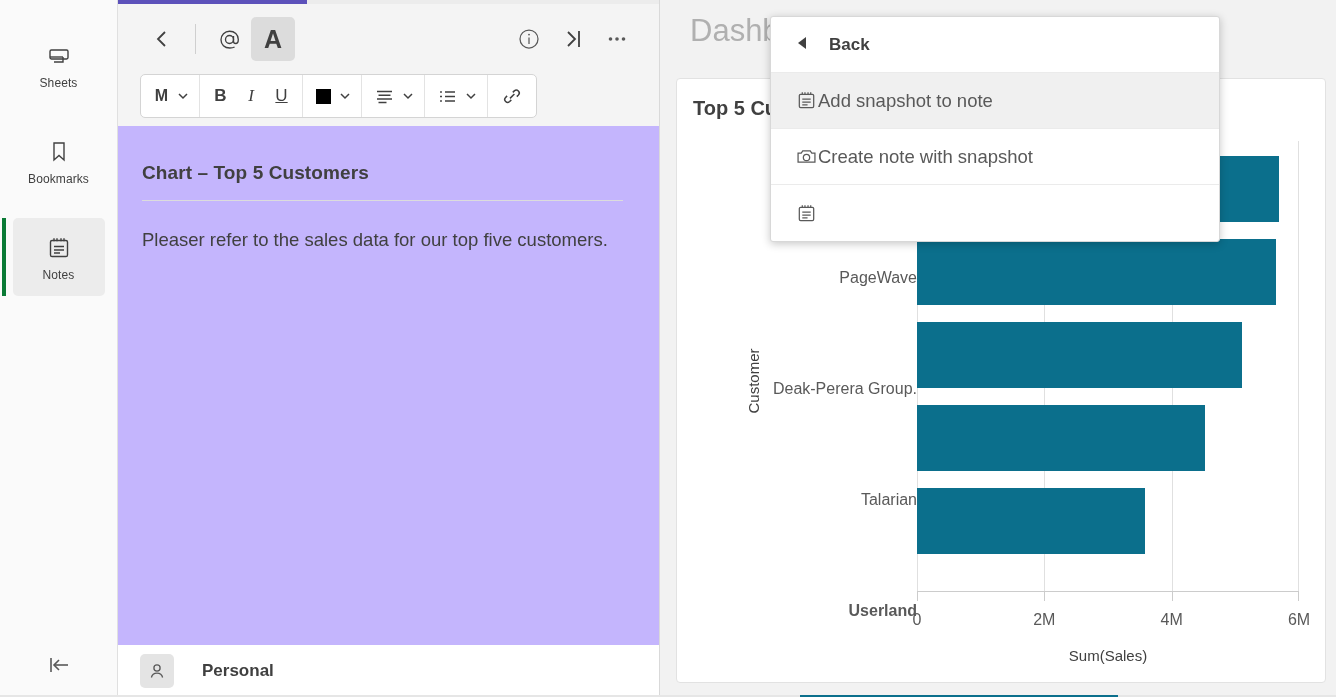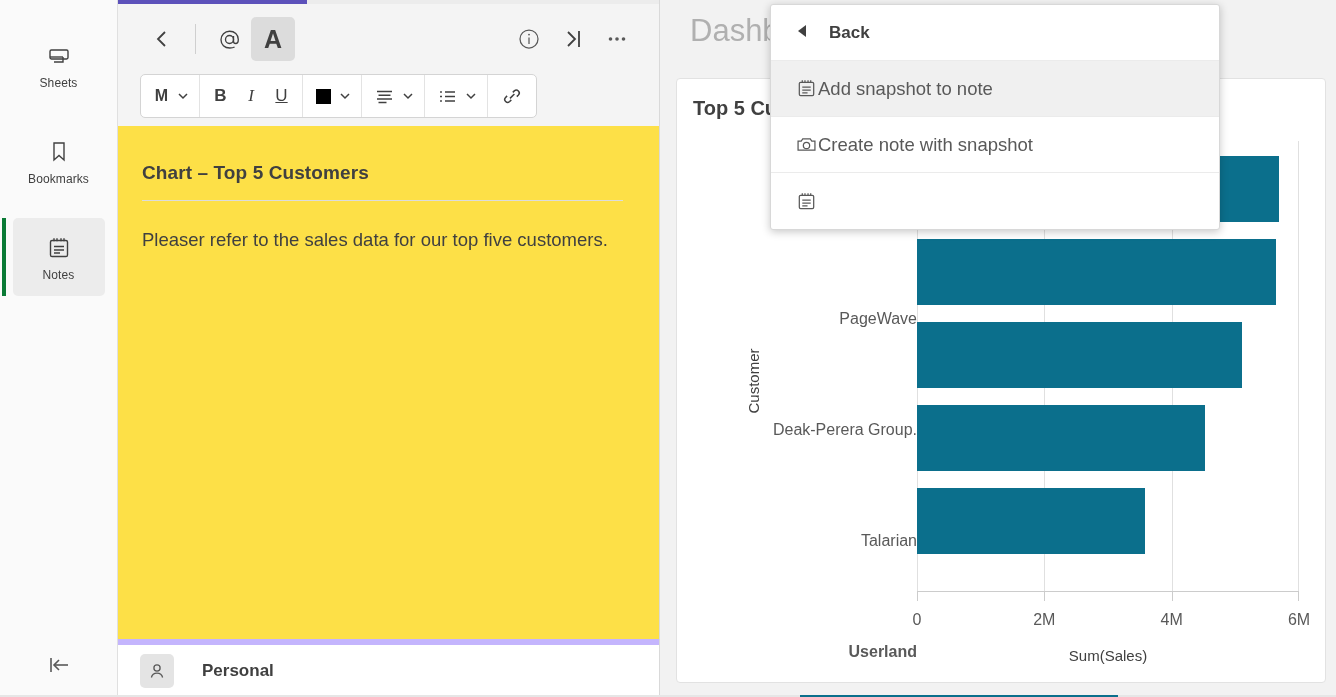--- a/index.html
+++ b/index.html
@@ -69,21 +69,21 @@
   .fmt-btn {
     min-width: 34px; height: 42px; padding: 0 6px;
     display: flex; align-items: center; justify-content: center;
     cursor: pointer; color: #404040; font-size: 16px;
   }
   .fmt-btn.caret { min-width: 22px; padding-right: 9px; padding-left: 1px; }
   .fmt-btn.lead { padding-left: 13px; }
   .fmt-label { font-size: 16px; font-weight: 600; color: #404040; }
   .swatch { width: 15px; height: 15px; background: #000000; display: block; }
 
-  .note-body { flex: 1 1 auto; background: #fde047; padding: 36px 18px 0 24px; overflow: hidden; }
+  .note-body { flex: 1 1 auto; background: #c4b5fd; padding: 36px 18px 0 24px; overflow: hidden; }
   .note-title {
     font-size: 19px; font-weight: 700; color: #404040; letter-spacing: .1px;
     padding-bottom: 16px; border-bottom: 1px solid #dcdcdc; margin-right: 18px;
   }
   .note-text { margin-top: 26px; font-size: 18.5px; color: #404040; line-height: 1.4; }
 
   .note-footer {
     height: 58px; flex: none; border-top: 6px solid #c4b5fd; background: #ffffff;
     display: flex; align-items: center; padding: 0 22px; gap: 28px;
   }
@@ -110,41 +110,41 @@
     font-size: 20px; font-weight: 700; color: #404040; white-space: nowrap;
   }
 
   .plot { position: absolute; left: 0; top: 0; right: 0; bottom: 0; }
   .yaxis-title {
     position: absolute; left: 44px; top: 50%; transform: translateY(-50%) rotate(-90deg);
     transform-origin: center; font-size: 15px; color: #404040; white-space: nowrap;
   }
   .ytick {
     position: absolute; right: 0; font-size: 16px; color: #595959;
-    white-space: nowrap; text-align: right; transform: translateY(-50%); margin-top: 41px;
+    white-space: nowrap; text-align: right; transform: translateY(-50%);
   }
   .ylabels { position: absolute; left: 56px; width: 184px; top: 0; bottom: 0; }
 
   .plotarea { position: absolute; left: 240px; right: 26px; top: 62px; bottom: 90px; }
   .gridline { position: absolute; top: 0; bottom: 0; width: 1px; background: #e0e0e0; }
   .axisline { position: absolute; left: 0; right: 0; bottom: 0; height: 1px; background: #cccccc; }
   .bar { position: absolute; left: 0; background: #0b6f8c; }
   .tick-mark { position: absolute; top: 100%; width: 1px; height: 9px; background: #cccccc; }
   .xtick {
     position: absolute; top: calc(100% + 19px); font-size: 16px; color: #595959;
     transform: translateX(-50%); white-space: nowrap;
   }
   .xaxis-title {
     position: absolute; left: 0; right: 0; top: calc(100% + 55px);
     text-align: center; font-size: 15px; color: #404040;
   }
 
   
   .flyout {
-    position: absolute; left: 770px; top: 4px; width: 450px;
+    position: absolute; left: 770px; top: 16px; width: 450px;
     background: #ffffff; border: 1px solid #d8d8d8; border-radius: 3px;
     box-shadow: 0 2px 9px rgba(0,0,0,.22); z-index: 50;
   }
   .flyout-head {
     height: 56px; display: flex; align-items: center; gap: 20px;
     padding: 0 24px; border-bottom: 1px solid #ebebeb; cursor: pointer;
   }
   .flyout-back-label { font-size: 17px; font-weight: 700; color: #404040; }
   .flyout-item {
     height: 56px; display: flex; align-items: center; 

